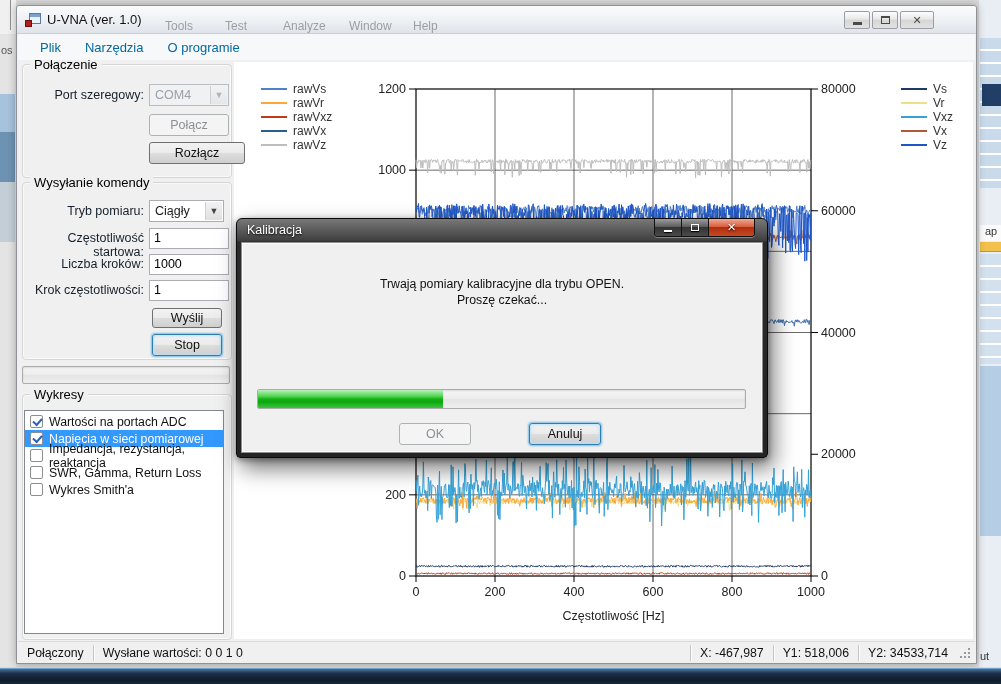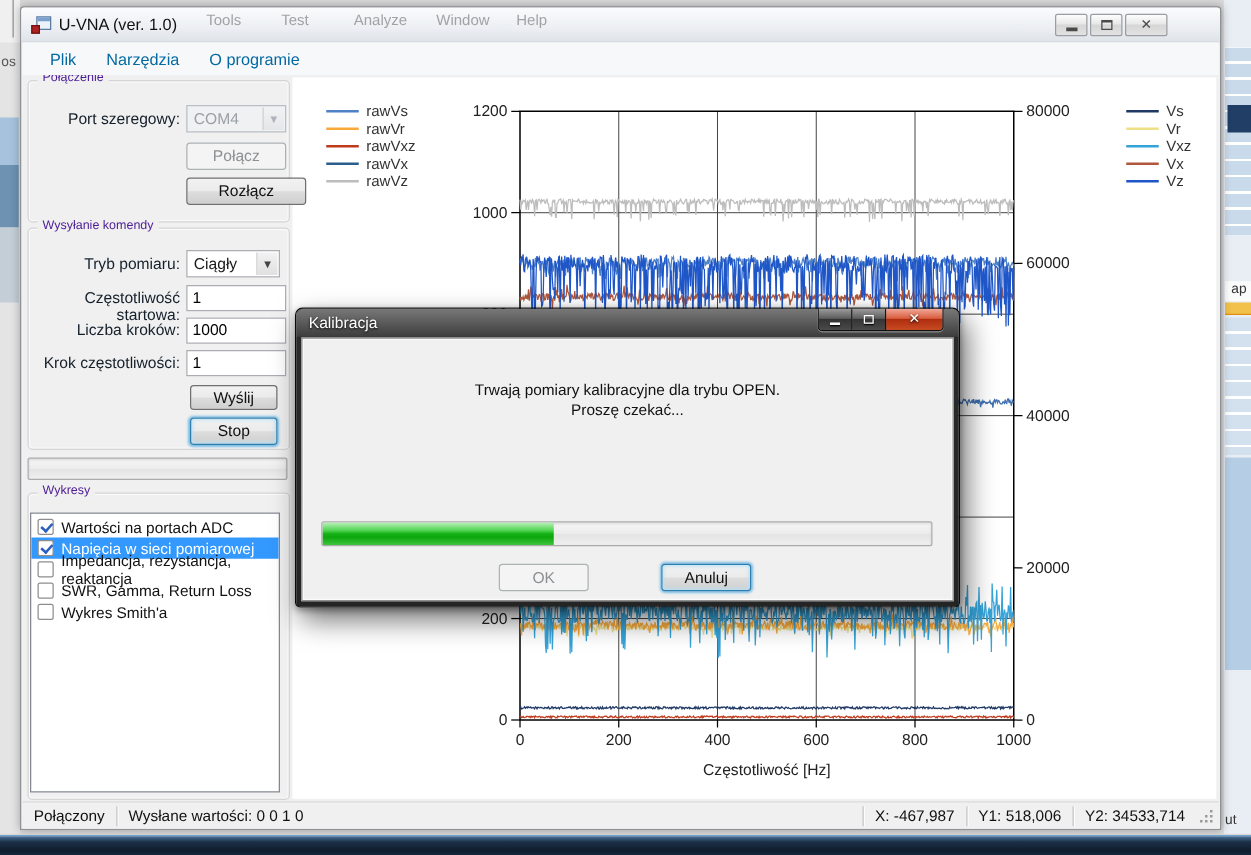--- a/index.html
+++ b/index.html
@@ -2,21 +2,21 @@
 <html><head>
 <meta charset="utf-8">
 <style>
   html,body{margin:0;padding:0;background:#9aa0a6;}
   *{box-sizing:border-box;}
   .screen{position:relative;width:1001px;height:684px;overflow:hidden;background:#DADADA;
     font-family:"Liberation Sans","DejaVu Sans",sans-serif;font-size:12px;color:#1a1a1a;}
 
   
   .frag{position:absolute;z-index:1;}
-  .ghost-menu-item{position:absolute;top:9px;color:rgba(95,95,95,.55);font-size:12px;z-index:12;}
+  .ghost-menu-item{position:absolute;top:19px;color:rgba(95,95,95,.55);font-size:12px;z-index:12;}
 
   
   .main-window{position:absolute;left:16px;top:5px;width:961px;height:659px;z-index:10;
     background:#F0F0F0;border:1px solid #8E9196;border-radius:3px 3px 0 0;box-shadow:0 0 8px rgba(0,0,0,.3);}
   .titlebar{position:absolute;left:0;top:0;right:0;height:28px;border-radius:3px 3px 0 0;
     background:linear-gradient(180deg,#FAFBFC,#ECEFF3 60%,#DFE4EA);border-bottom:1px solid #C9CDD4;}
   .app-icon{position:absolute;left:8px;top:6px;width:16px;height:16px;}
   .app-icon .win{position:absolute;left:4px;top:1px;width:12px;height:11px;background:#EAF2FA;border:1px solid #5A7AA0;}
   .app-icon .win i{position:absolute;left:0;top:0;right:0;height:3px;background:#7AA0D0;display:block;}
   .app-icon .red{position:absolute;left:0;bottom:1px;width:7px;height:7px;background:#B внутр02020;background:#B02020;border:1px solid #701010;}
@@ -28,21 +28,21 @@
   .g-min{width:9px;height:3px;background:#4A4A4A;margin-top:7px;}
   .g-max{width:9px;height:8px;border:1px solid #4A4A4A;border-top-width:2px;}
   .g-close{font-size:11px;font-weight:bold;color:#4A4A4A;line-height:1;}
   .menubar{position:absolute;left:1px;top:28px;right:1px;height:26px;background:#F7F8F9;display:flex;align-items:center;padding-left:12px;gap:4px;}
   .menu-item{padding:4px 10px;font-size:13px;color:#0369a1;}
   .client{position:absolute;left:1px;top:54px;right:1px;bottom:22px;background:#F0F0F0;overflow:hidden;}
   .chart-panel{position:absolute;left:216px;top:2px;right:2px;bottom:2px;background:#FFFFFF;}
 
   
   .groupbox{position:absolute;border:1px solid #D5D5D5;border-radius:4px;box-shadow:inset 0 0 0 1px #FAFAFA;}
-  .gb-label{position:absolute;top:-8px;left:7px;background:#F0F0F0;padding:0 4px;font-size:10px;color:#4c1d95;}
+  .gb-label{position:absolute;top:-8px;left:7px;background:#F0F0F0;padding:0 4px;font-size:13px;color:#000000;}
   .fieldlabel{position:absolute;text-align:right;font-size:12.5px;color:#15202B;}
   .combo{position:absolute;height:22px;background:#FFF;border:1px solid #ABADB3;display:flex;align-items:center;padding-left:5px;font-size:12.5px;}
   .combo .arrow{position:absolute;right:1px;top:1px;bottom:1px;width:17px;display:flex;align-items:center;justify-content:center;
     background:linear-gradient(180deg,#F2F2F2,#E0E0E0);border-left:1px solid #D0D0D0;color:#444;font-size:9px;}
   .combo.disabled{background:#F0F1F3;border-color:#B9BEC4;color:#9AA0A6;}
   .combo.disabled .arrow{color:#AEB4BA;background:linear-gradient(180deg,#F1F2F4,#E4E6E9);}
   .textbox{position:absolute;height:21px;background:#FFF;border:1px solid #ABADB3;font-size:12.5px;padding:2px 4px;color:#000;
     font-family:"Liberation Sans","DejaVu Sans",sans-serif;}
   .btn{position:absolute;border:1px solid #707070;border-radius:3px;font-size:12.5px;color:#111;display:flex;align-items:center;justify-content:center;
     background:linear-gradient(180deg,#F2F2F2,#EBEBEB 48%,#DDDDDD 52%,#CFCFCF);}
@@ -74,21 +74,21 @@
   .sb-sep{width:1px;height:16px;background:#C6C6C6;box-shadow:1px 0 0 #FCFCFC;flex:none;}
   .sb-right{margin-left:auto;display:flex;align-items:center;}
   .grip{position:relative;width:16px;height:16px;margin-right:2px;flex:none;}
   .grip::after{content:"";position:absolute;right:3px;bottom:3px;width:2px;height:2px;background:#9A9A9A;
     box-shadow:-4px 0 #9A9A9A,-8px 0 #9A9A9A,0 -4px #9A9A9A,-4px -4px #9A9A9A,0 -8px #9A9A9A;}
 
   
   .dialog{position:absolute;left:236px;top:218px;width:532px;height:240px;z-index:50;
     background:linear-gradient(180deg,#787878,#3E3E3E 22px,#2B2B2B 23px,#242424);
     border:1px solid #0A0A0A;border-radius:6px 6px 4px 4px;
-    box-shadow:5px 10px 22px rgba(0,0,0,.55),0 2px 6px rgba(0,0,0,.4);margin-top:28px;}
+    box-shadow:5px 10px 22px rgba(0,0,0,.55),0 2px 6px rgba(0,0,0,.4);}
   .dlg-title{position:absolute;left:10px;top:4px;color:#FFF;font-size:12.5px;text-shadow:0 1px 2px #000;}
   .dlg-controls{position:absolute;top:0;right:12px;display:flex;border:1px solid #101010;border-top:none;
     border-radius:0 0 4px 4px;overflow:hidden;box-shadow:0 1px 0 rgba(255,255,255,.35),inset 0 0 0 1px rgba(255,255,255,.28);}
   .dlg-btn{width:27px;height:17px;display:flex;align-items:center;justify-content:center;
     background:linear-gradient(180deg,#9C9C9C,#5E5E5E 45%,#343434 50%,#4A4A4A);border-right:1px solid #141414;}
   .dlg-btn.close{width:45px;border-right:none;background:linear-gradient(180deg,#F0A torch898,#D95F3F 45%,#B02E10 50%,#C74A22);
     background:linear-gradient(180deg,#F0A898,#D95F3F 45%,#B02E10 50%,#C74A22);}
   .dg-min{width:8px;height:2px;background:#FFF;margin-top:6px;box-shadow:0 1px 1px #000;}
   .dg-max{width:8px;height:7px;border:1px solid #FFF;box-shadow:0 1px 1px #000;}
   .dg-close{color:#FFF;font-size:11px;font-weight:bold;line-height:1;text-shadow:0 1px 2px #000;}

